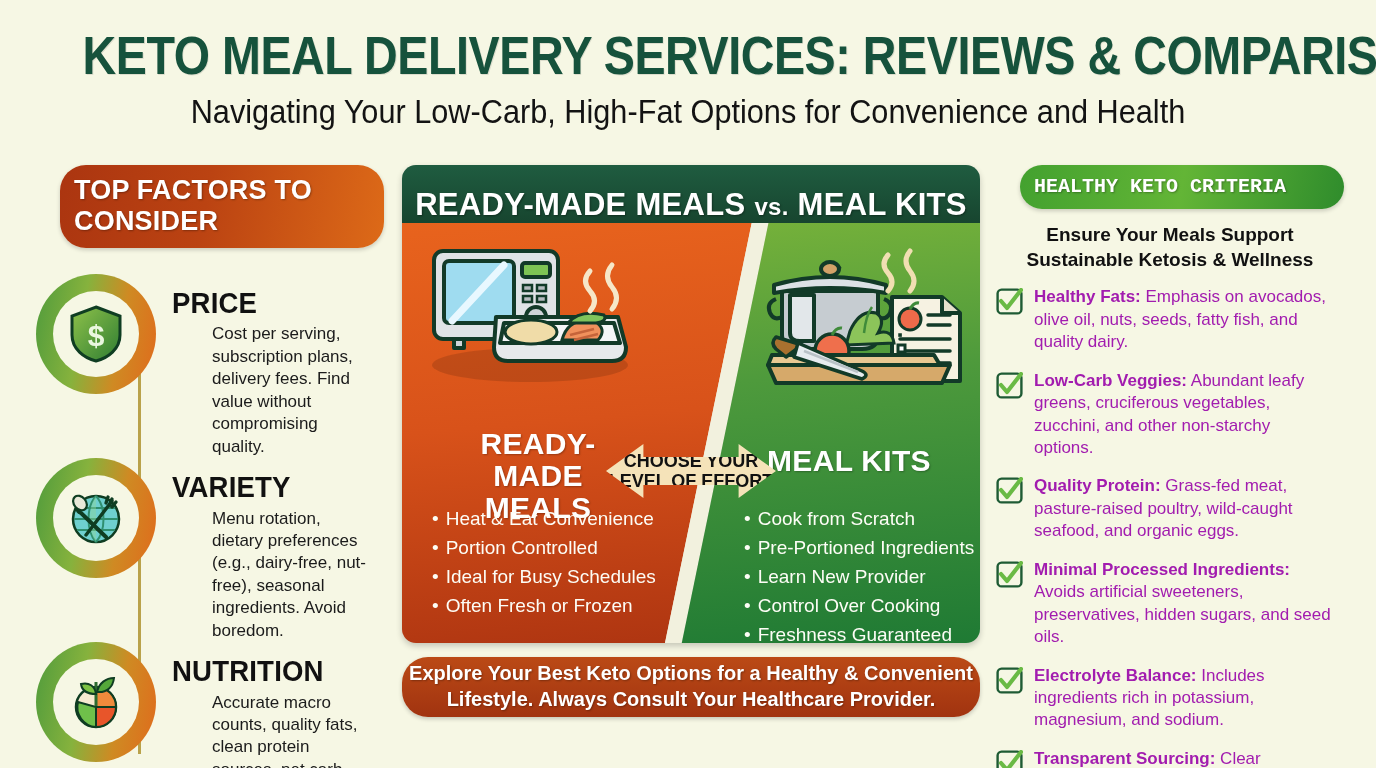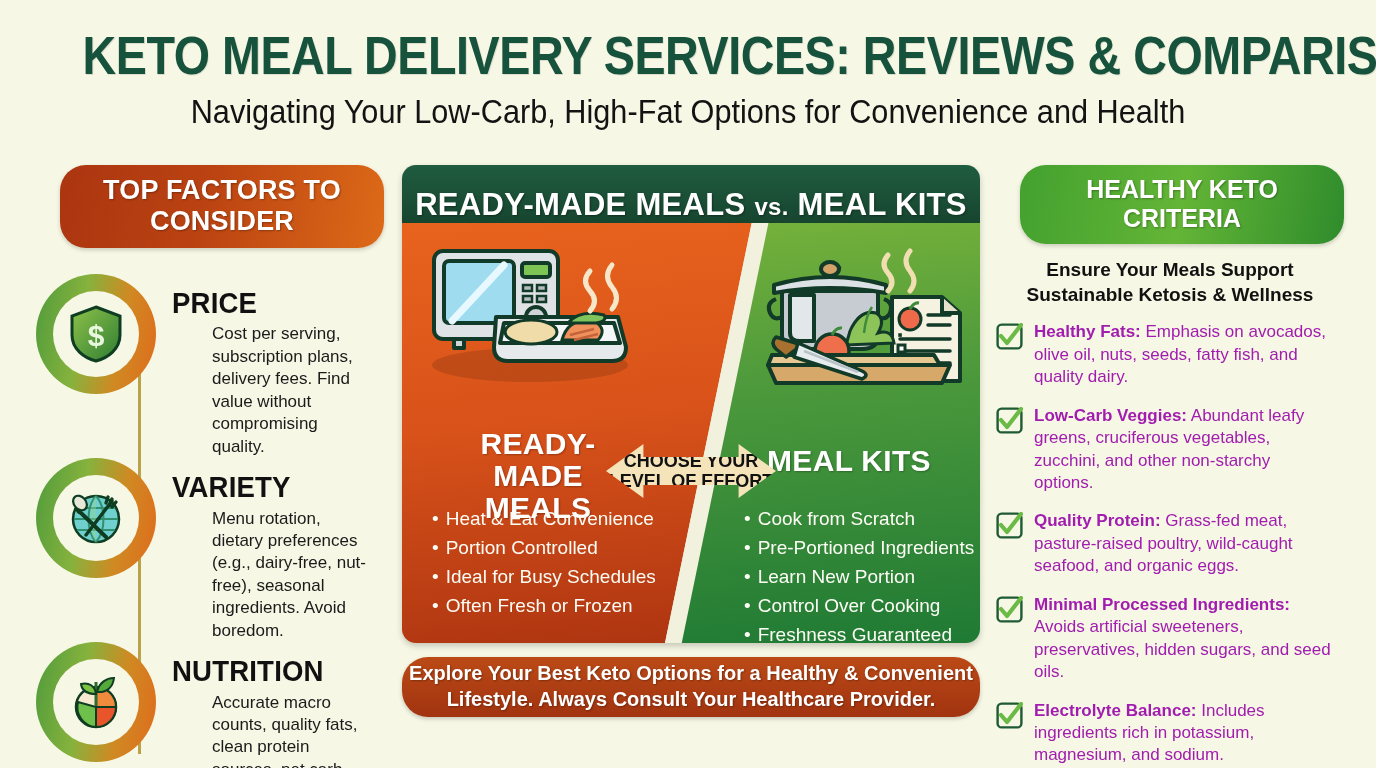--- a/index.html
+++ b/index.html
@@ -27,21 +27,21 @@
     margin-top: 9px; transform: scaleX(0.93); transform-origin: center;
     white-space: nowrap;
   }
 
   
   .cols { position: absolute; top: 165px; left: 0; width: 1376px; height: 600px; }
 
   
   .left { position: absolute; left: 36px; top: 0; width: 348px; }
   .pill {
-    border-radius: 26px; text-align: center;
+    border-radius: 26px; text-align: left;
     font-family: "Liberation Sans Narrow", "Liberation Sans", sans-serif;
     font-weight: 700; color: #fff;
     text-shadow: 1px 1px 2px rgba(0,0,0,0.30);
     box-shadow: 0 2px 4px rgba(0,0,0,0.18);
     margin-left: 24px;
   }
   .pill-left {
     background: linear-gradient(100deg, #ab3510 0%, #bb4312 45%, #dd6a18 100%);
     font-size: 27px; padding: 10px 14px 11px; letter-spacing: 0.2px;
   }
@@ -143,21 +143,21 @@
   .cta-t {
     font-family: "Liberation Sans Narrow", "Liberation Sans", sans-serif;
     font-weight: 700; font-size: 20px; color: #fff; line-height: 1.28;
     text-shadow: 1px 1px 2px rgba(0,0,0,0.30);
   }
 
   
   .right { position: absolute; left: 996px; top: 0; width: 348px; }
   .pill-right {
     background: linear-gradient(100deg, #43a12f 0%, #63b536 50%, #2f8c2c 100%);
-    font-size: 25px; padding: 10px 14px 11px;
+    font-size: 20px; padding: 10px 14px 11px; font-family: Liberation Mono, monospace;
   }
   .rsub {
     text-align: center; margin-top: 14px;
     font-family: "Liberation Sans Narrow", "Liberation Sans", sans-serif;
     font-weight: 700; font-size: 19px; color: #111; line-height: 1.3;
   }
   .crit-list { margin-top: 14px; }
   .crit { display: flex; align-items: flex-start; margin-bottom: 16px; }
   .chk {
     flex: 0 0 auto; width: 27px; height: 27px; margin-right: 11px; margin-top: 2px;
@@ -356,21 +356,21 @@
           <ul class="bul bul-left">
             <li>Heat &amp; Eat Convenience</li>
             <li>Portion Controlled</li>
             <li>Ideal for Busy Schedules</li>
             <li>Often Fresh or Frozen</li>
           </ul>
 
           <ul class="bul bul-right">
             <li>Cook from Scratch</li>
             <li>Pre-Portioned Ingredients</li>
-            <li>Learn New Portion</li>
+            <li>Learn New Provider</li>
             <li>Control Over Cooking</li>
             <li>Freshness Guaranteed</li>
           </ul>
 
           <div class="arrow-badge">
             <div class="arrow-shape">
               <div class="arrow-txt">
                 <div>CHOOSE YOUR</div>
                 <div>LEVEL OF EFFORT</div>
               </div>

